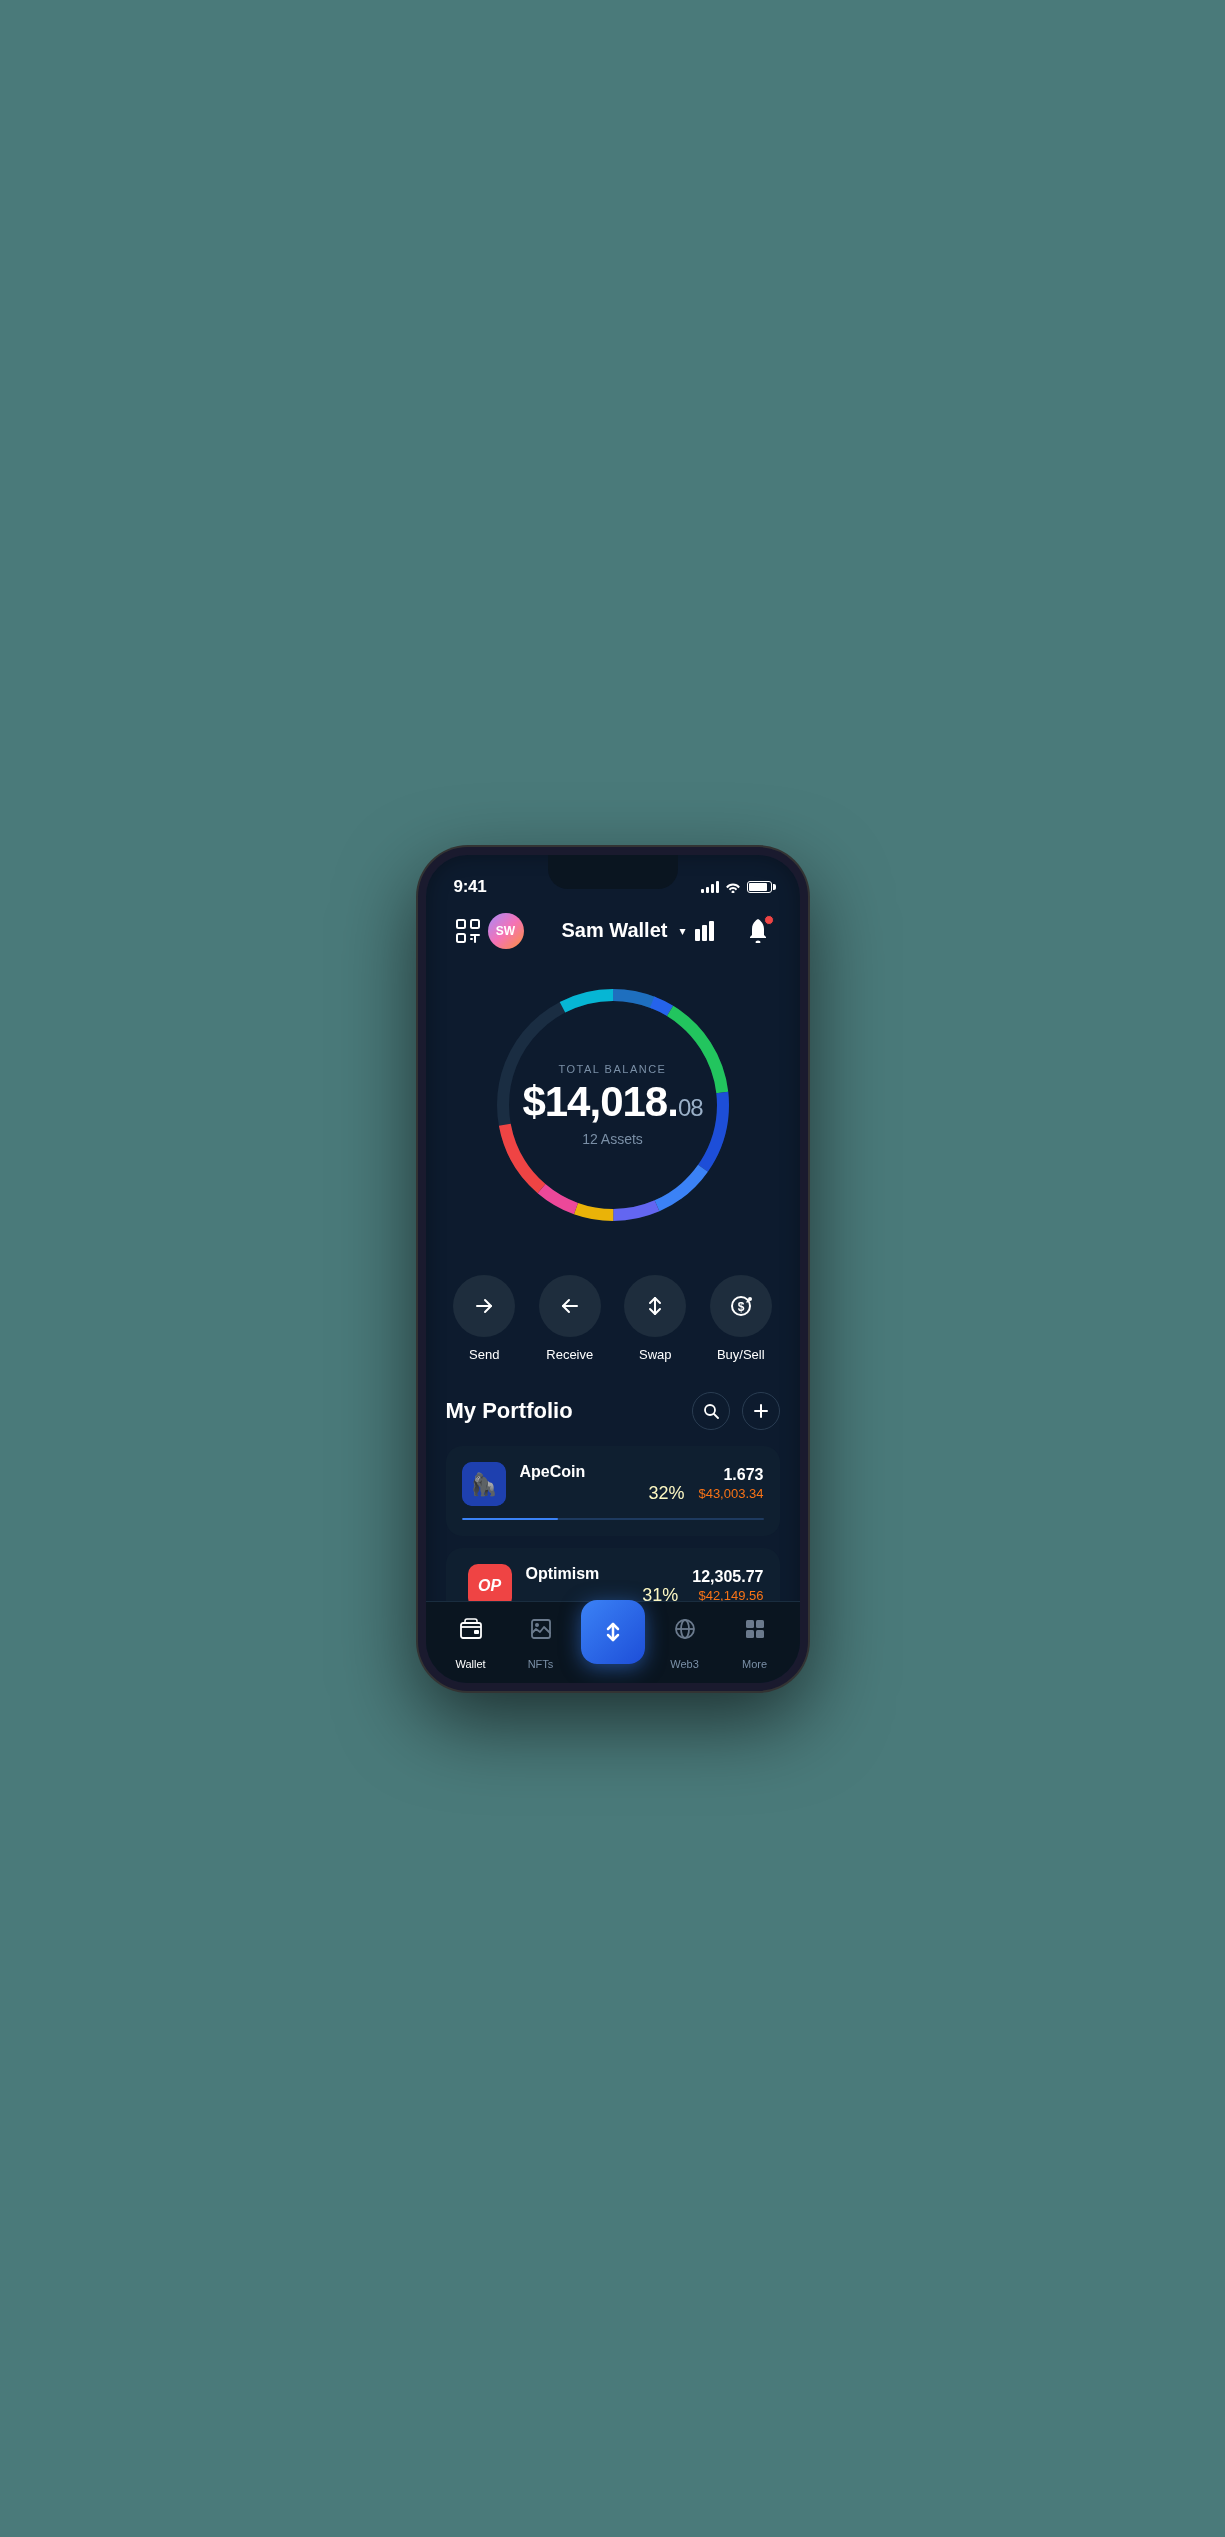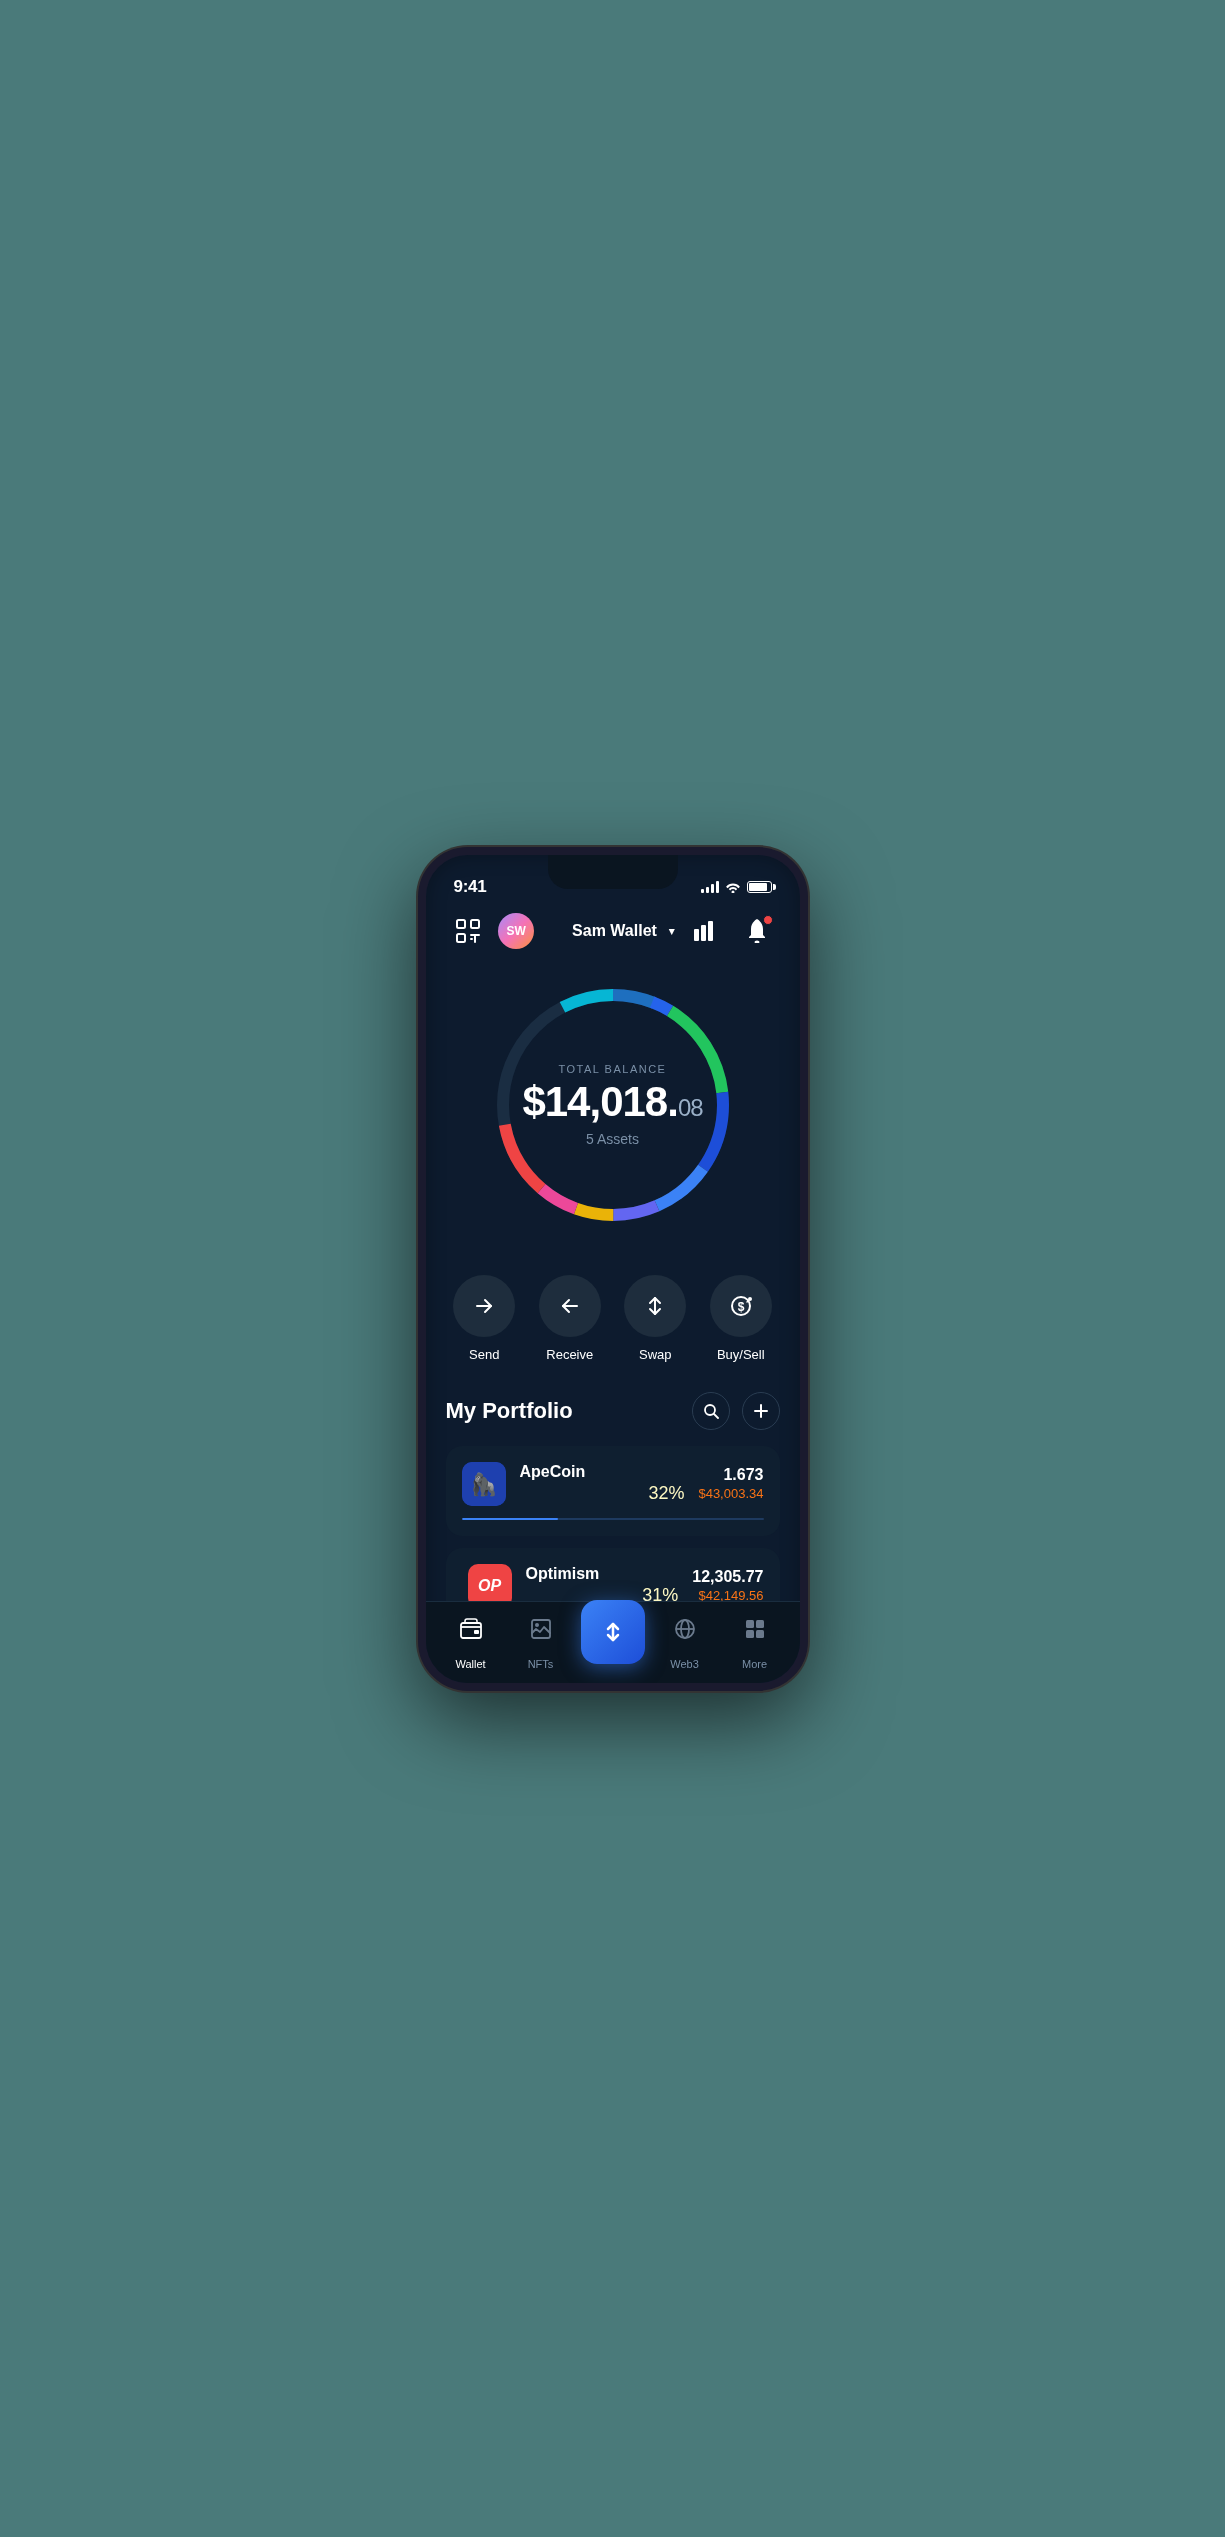--- a/index.html
+++ b/index.html
@@ -124,21 +124,21 @@
       background: linear-gradient(135deg, #a78bfa, #f472b6, #fb923c);
       display: flex;
       align-items: center;
       justify-content: center;
       font-size: 12px;
       font-weight: 700;
       color: #fff;
     }
     .user-name {
       color: #fff;
-      font-size: 16px;
+      font-size: 20px;
       font-weight: 600;
       margin-left: 28px;
     }
     .chevron-down {
       color: #fff;
       font-size: 12px;
       margin-left: 2px;
     }
     .header-right {
       display: flex;
@@ -468,21 +468,21 @@
 
           <circle cx="130" cy="130" r="110" fill="none" stroke="#ec4899" stroke-width="12" stroke-dasharray="40 691" stroke-dashoffset="-383" transform="rotate(-90 130 130)"></circle>
 
           <circle cx="130" cy="130" r="110" fill="none" stroke="#ef4444" stroke-width="12" stroke-dasharray="75 691" stroke-dashoffset="-423" transform="rotate(-90 130 130)"></circle>
         </svg>
         <div class="balance-info">
           <div class="balance-label">TOTAL BALANCE</div>
           <div class="balance-amount">
             <span>$14,018.</span><span class="balance-cents">08</span>
           </div>
-          <div class="balance-assets">5 Assets</div>
+          <div class="balance-assets">12 Assets</div>
         </div>
       </div>
     </div>
 
     <div class="action-buttons">
       <div class="action-btn">
         <div class="action-btn-circle">
           <svg width="22" height="22" viewBox="0 0 22 22" fill="none">
             <line x1="4" y1="11" x2="18" y2="11" stroke="white" stroke-width="2" stroke-linecap="round"></line>
             <polyline points="12,5 18,11 12,17" stroke="white" stroke-width="2" stroke-linecap="round" stroke-linejoin="round" fill="none"></polyline>

